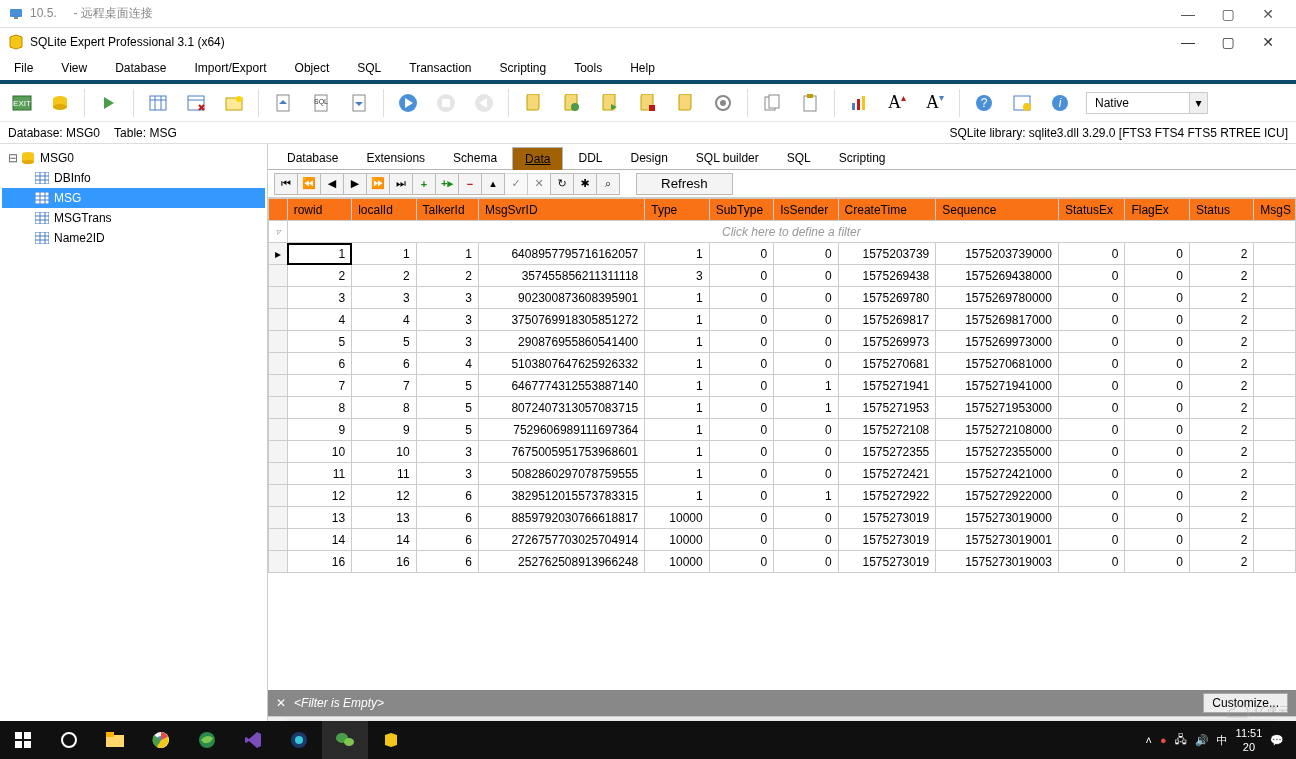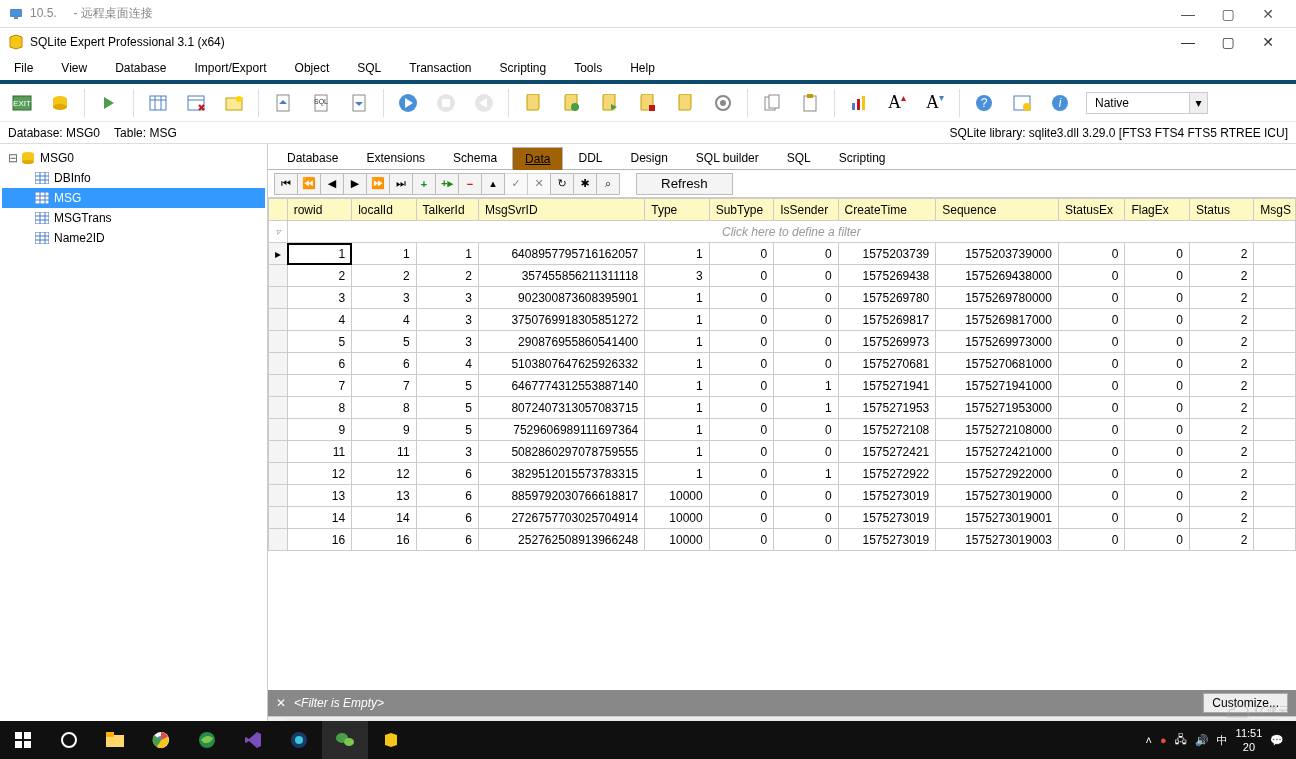--- a/index.html
+++ b/index.html
@@ -49,21 +49,21 @@
 .gridnav { height:28px; display:flex; align-items:center; padding:4px 6px; gap:0; border-bottom:1px solid #ccc; }
 .gridnav .gbtn { width:24px; height:22px; border:1px solid #bbb; background:#f4f4f4; display:flex; align-items:center; justify-content:center; cursor:pointer; font-size:11px; margin-left:-1px; }
 .gridnav .gbtn:first-child { margin-left:0; }
 .gridnav .gbtn.green { color:#1a8a1a; font-weight:bold; }
 .gridnav .gbtn.red { color:#c01818; font-weight:bold; }
 .gridnav .refresh { margin-left:16px; height:22px; padding:0 24px; border:1px solid #bbb; background:#f4f4f4; cursor:pointer; }
 
 .grid-wrap { flex:1; overflow:hidden; position:relative; }
 table.grid { border-collapse:collapse; width:100%; table-layout:fixed; }
 table.grid th, table.grid td { border:1px solid #ccc; padding:3px 6px; height:22px; white-space:nowrap; overflow:hidden; }
-table.grid th { background:#fef9c3; font-weight:normal; text-align:left; }
+table.grid th { background:#f97316; font-weight:normal; text-align:left; }
 table.grid td.num { text-align:right; }
 .row-indicator { width:18px; text-align:center; background:#f4f4f4; }
 .filter-row td { color:#999; text-align:center; font-style:italic; background:#fff; }
 .filter-icon-cell { width:18px; background:#f4f4f4; text-align:center; font-size:10px; }
 .current-cell { outline:2px solid #000; outline-offset:-2px; }
 
 .filter-bar { height:26px; background:#888; color:#fff; display:flex; align-items:center; padding:0 8px; }
 .filter-bar .txt { flex:1; font-style:italic; }
 .filter-bar .cust { background:#eee; color:#000; border:1px solid #aaa; padding:2px 8px; cursor:pointer; }
 
@@ -586,20 +586,36 @@
               <td class="num">0</td>
               <td class="num">1575272108</td>
               <td class="num">1575272108000</td>
               <td class="num">0</td>
               <td class="num">0</td>
               <td class="num">2</td>
               <td class="num"></td>
             </tr>
             <tr>
               <td class="row-indicator"></td>
+              <td class="num">10</td>
+              <td class="num">10</td>
+              <td class="num">3</td>
+              <td class="num">7675005951753968601</td>
+              <td class="num">1</td>
+              <td class="num">0</td>
+              <td class="num">0</td>
+              <td class="num">1575272355</td>
+              <td class="num">1575272355000</td>
+              <td class="num">0</td>
+              <td class="num">0</td>
+              <td class="num">2</td>
+              <td class="num"></td>
+            </tr>
+            <tr>
+              <td class="row-indicator"></td>
               <td class="num">11</td>
               <td class="num">11</td>
               <td class="num">3</td>
               <td class="num">5082860297078759555</td>
               <td class="num">1</td>
               <td class="num">0</td>
               <td class="num">0</td>
               <td class="num">1575272421</td>
               <td class="num">1575272421000</td>
               <td class="num">0</td>

